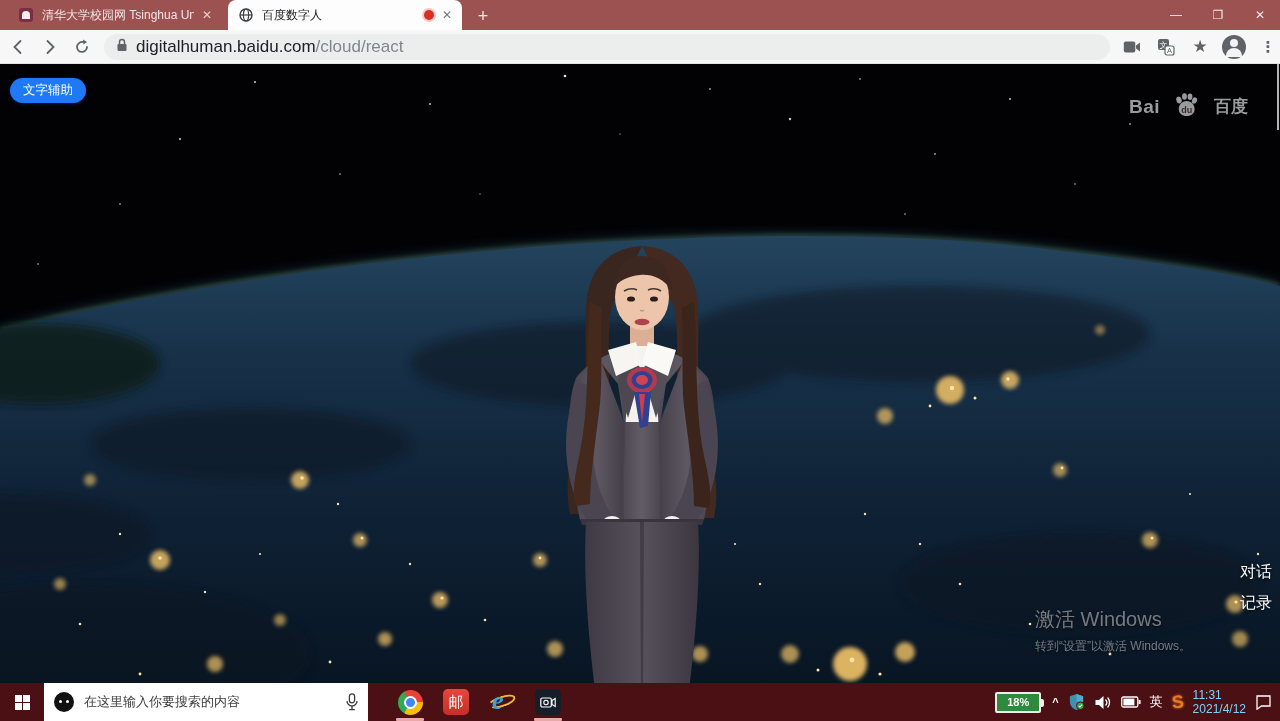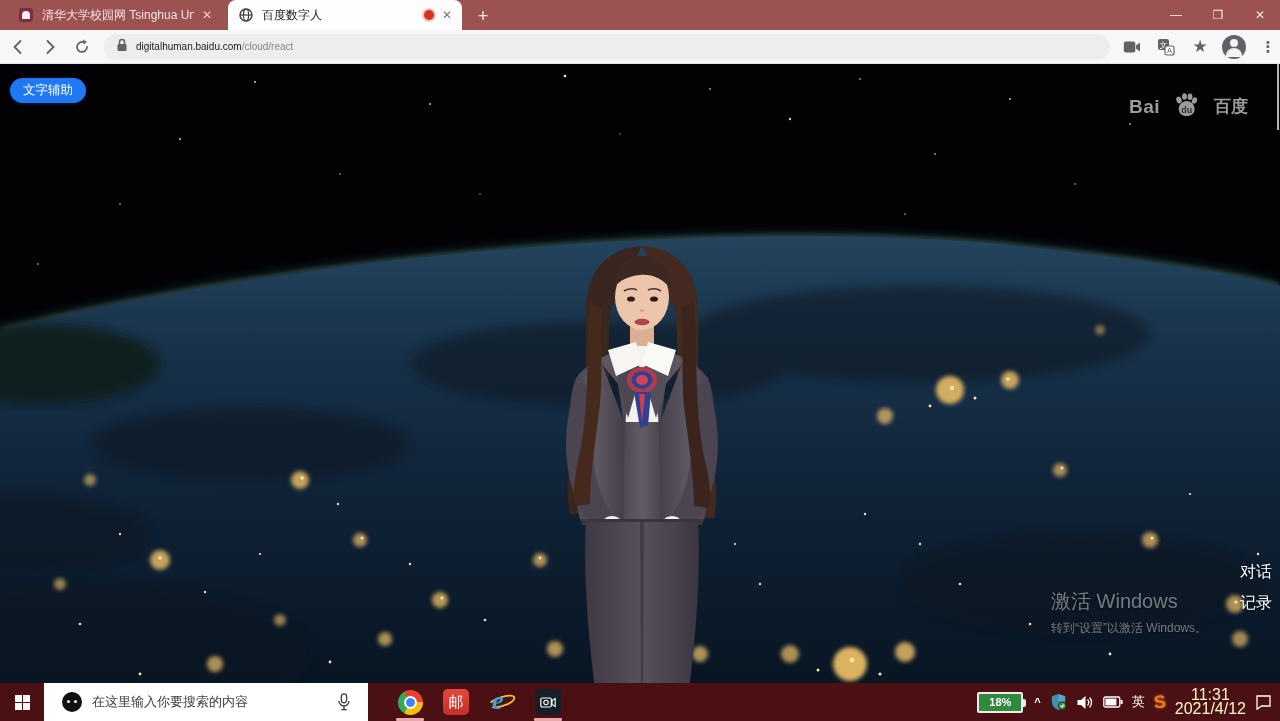--- a/index.html
+++ b/index.html
@@ -19,21 +19,21 @@
   .tsinghua-fav{width:14px;height:14px;border-radius:3px;background:#7b2d43;position:relative;}
   .tsinghua-fav::after{content:"";position:absolute;left:3px;top:3px;width:8px;height:8px;border-radius:50% 50% 0 0;background:#f8eef0;}
   .rec-dot{width:10px;height:10px;border-radius:50%;background:#d93025;box-shadow:0 0 0 2px rgba(217,48,37,.25);}
   .newtab-btn{position:absolute;left:470px;top:3px;width:26px;height:26px;color:#f3e4e4;font-size:18px;line-height:26px;text-align:center;font-weight:300;}
   .winctl{position:absolute;top:0;height:30px;width:40px;color:#f5eaea;font-size:12px;display:flex;align-items:center;justify-content:center;}
   .winctl.min{left:1156px;} .winctl.max{left:1198px;} .winctl.cls{left:1240px;}
 
   .toolbar{position:absolute;left:0;top:30px;width:1280px;height:34px;background:#f6f7f6;border-bottom:1px solid #e2e4e3;display:flex;align-items:center;}
   .navbtn{width:28px;height:28px;margin-left:4px;display:flex;align-items:center;justify-content:center;color:#5f6368;}
   .omnibox{margin-left:8px;width:1006px;height:26px;border-radius:13px;background:#eceeee;display:flex;align-items:center;padding:0 12px;gap:8px;}
-  .omnibox .url{font-size:10px;color:#202124;white-space:nowrap;}
+  .omnibox .url{font-size:17px;color:#202124;white-space:nowrap;}
   .omnibox .url .path{color:#80868b;}
   .tb-icons{display:flex;align-items:center;gap:10px;margin-left:10px;}
   .tb-icons .tbi{width:24px;height:24px;display:flex;align-items:center;justify-content:center;color:#5f6368;}
   .star{color:#2f7bf6;font-size:17px;}
   .profile-circle{width:24px;height:24px;border-radius:50%;background:#5f6368;position:relative;}
   .profile-circle::before{content:"";position:absolute;left:8px;top:4px;width:8px;height:8px;border-radius:50%;background:#f1f3f4;}
   .profile-circle::after{content:"";position:absolute;left:4px;top:13px;width:16px;height:9px;border-radius:8px 8px 0 0;background:#f1f3f4;}
   .kebab{font-size:15px;font-weight:bold;color:#5f6368;letter-spacing:0;}
 
   
@@ -42,31 +42,31 @@
   .avatar-wrap{position:absolute;left:490px;top:178px;width:300px;height:505px;}
 
   .assist-btn{position:absolute;left:10px;top:14px;height:25px;padding:0 13px;background:#1f78f5;border-radius:13px;color:#fff;font-size:12.5px;display:flex;align-items:center;box-shadow:0 1px 4px rgba(0,40,120,.5);}
   .baidu-mark{position:absolute;right:32px;top:28px;display:flex;align-items:flex-end;gap:13px;opacity:.78;}
   .baidu-mark .bai{color:#c5c6c8;font-size:19px;font-weight:bold;letter-spacing:.5px;}
   .baidu-mark .cn{color:#c5c6c8;font-size:17px;font-weight:bold;margin-left:2px;}
   .side-tabs{position:absolute;right:8px;top:498px;display:flex;flex-direction:column;gap:10px;align-items:center;}
   .side-tab{color:#fff;font-size:16px;text-shadow:0 1px 3px rgba(0,0,0,.8);}
   .mic-pill{position:absolute;left:521px;top:524px;width:241px;height:39px;border:2px solid #fff;border-radius:21px;background:rgba(8,10,18,.55);box-shadow:0 0 12px rgba(255,255,255,.75), inset 0 0 6px rgba(255,255,255,.25);display:flex;align-items:center;justify-content:center;gap:12px;}
   .mic-pill .label{color:#fff;font-size:14.5px;letter-spacing:1.5px;}
-  .activate{position:absolute;left:1035px;top:524px;color:rgba(205,210,215,.55);text-shadow:0 1px 2px rgba(0,0,0,.6);margin-left:16px;}
+  .activate{position:absolute;left:1035px;top:542px;color:rgba(205,210,215,.55);text-shadow:0 1px 2px rgba(0,0,0,.6);}
   .activate .t{font-size:20px;}
   .activate .s{font-size:12px;margin-top:5px;}
   .edge-strip{position:absolute;right:1px;top:0;width:2px;height:66px;background:rgba(225,225,225,.8);}
 
   
   .taskbar{position:absolute;left:0;top:683px;width:1280px;height:38px;background:#4b1013;display:flex;align-items:center;}
   .start-btn{width:44px;height:38px;display:flex;align-items:center;justify-content:center;}
   .win-logo{width:15px;height:15px;display:grid;grid-template-columns:7px 7px;grid-template-rows:7px 7px;gap:1px;}
   .win-logo i{background:#fff;}
-  .tb-search{width:324px;height:38px;background:#fff;display:flex;align-items:center;gap:10px;padding:0 18px;}
+  .tb-search{width:324px;height:38px;background:#fff;display:flex;align-items:center;gap:10px;padding:0 10px;}
   .cortana-dot{width:20px;height:20px;border-radius:50%;background:#111;position:relative;flex:0 0 20px;}
   .cortana-dot::before{content:"";position:absolute;left:5px;top:8px;width:3px;height:3px;border-radius:50%;background:#fff;}
   .cortana-dot::after{content:"";position:absolute;left:12px;top:8px;width:3px;height:3px;border-radius:50%;background:#fff;}
   .tb-search .ph{flex:1;font-size:13px;color:#3c3c3c;white-space:nowrap;overflow:hidden;}
   .appbtns{display:flex;align-items:center;margin-left:20px;gap:2px;}
   .appbtn{width:44px;height:38px;display:flex;align-items:center;justify-content:center;position:relative;}
   .appbtn.open::after{content:"";position:absolute;left:8px;bottom:0;width:28px;height:3px;background:#eaa9a9;border-radius:1px;}
   .ic-chrome{width:25px;height:25px;border-radius:50%;background:conic-gradient(from 90deg,#fbbc05 0 120deg,#34a853 0 240deg,#ea4335 0 360deg);position:relative;}
   .ic-chrome::after{content:"";position:absolute;inset:6px;border-radius:50%;background:#4285f4;border:2px solid #fff;}
   .ic-mail{width:26px;height:26px;border-radius:5px;background:linear-gradient(180deg,#e5473b,#c52f25);color:#fff;font-size:15px;display:flex;align-items:center;justify-content:center;}
@@ -74,21 +74,21 @@
   .ic-ie .e{position:absolute;left:3px;top:-3px;font-size:26px;font-weight:bold;font-style:italic;color:#2ea7e0;font-family:"Liberation Serif",serif;}
   .ic-ie .ring{position:absolute;left:-1px;top:7px;width:28px;height:11px;border:2px solid #f0b93c;border-left-color:transparent;border-radius:50%;transform:rotate(-18deg);}
   .ic-cam{width:26px;height:26px;border-radius:5px;background:#161e2a;display:flex;align-items:center;justify-content:center;}
 
   .tray{margin-left:auto;display:flex;align-items:center;gap:9px;padding-right:8px;height:38px;}
   .batt-widget{width:46px;height:21px;border:2px solid #f2ecec;border-radius:2px;background:#2e8b3d;color:#fff;font-size:11px;font-weight:bold;display:flex;align-items:center;justify-content:center;position:relative;margin-right:2px;}
   .batt-widget::after{content:"";position:absolute;right:-5px;top:5px;width:3px;height:8px;background:#f2ecec;border-radius:0 2px 2px 0;}
   .chev{color:#fff;font-size:11px;font-weight:bold;}
   .lang{color:#fff;font-size:13px;}
   .sogou{color:#f07820;font-size:18px;font-weight:900;text-shadow:0 0 3px rgba(255,160,60,.7);transform:rotate(-6deg);}
-  .clock{color:#fef9c3;font-size:16px;text-align:center;line-height:14px;}
+  .clock{color:#7dd3fc;font-size:12px;line-height:14px;}
   .trayicon{display:flex;align-items:center;justify-content:center;}
 </style>
 </head>
 <body>
 
 <div id="root">
 
   <div class="tabstrip">
     <div class="tab inactive">
       <span class="favicon">

